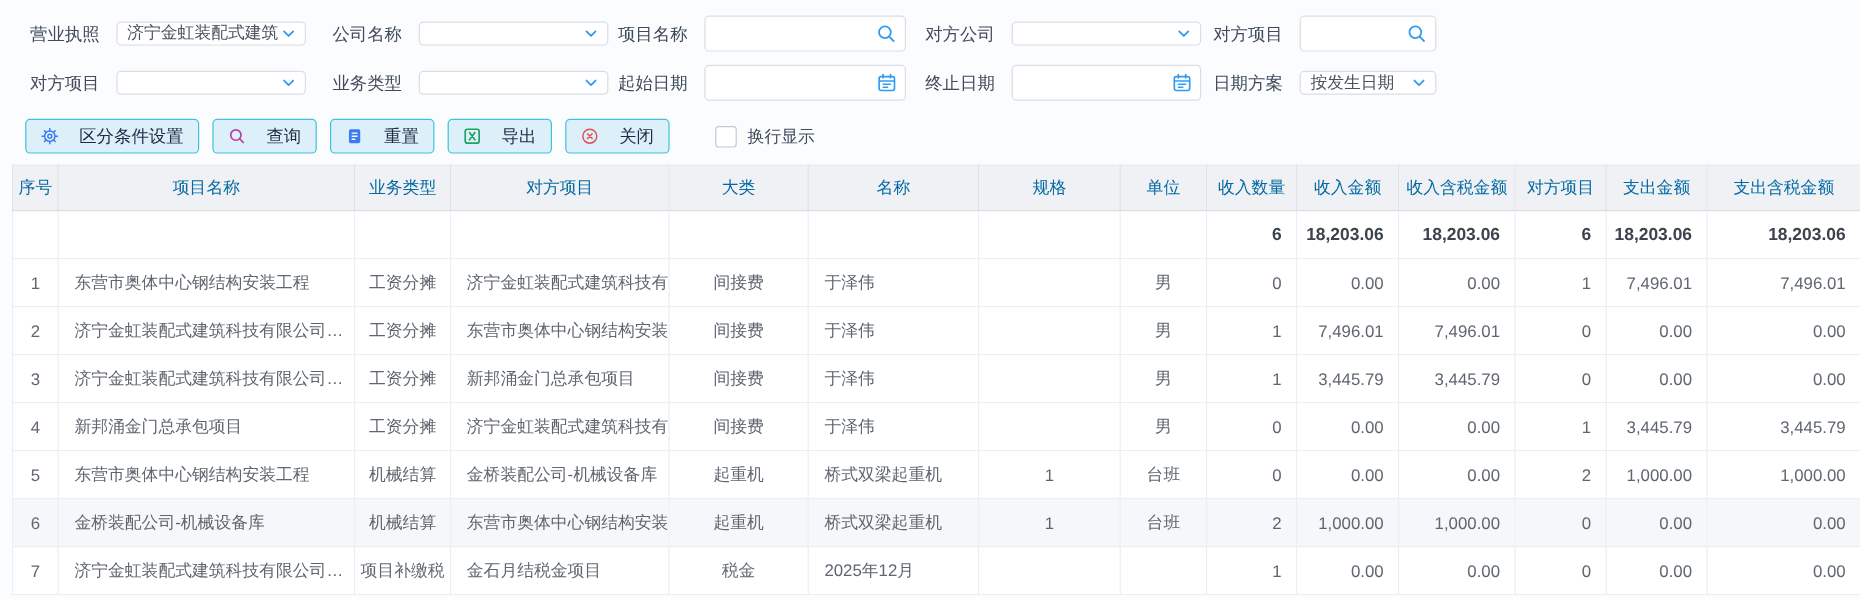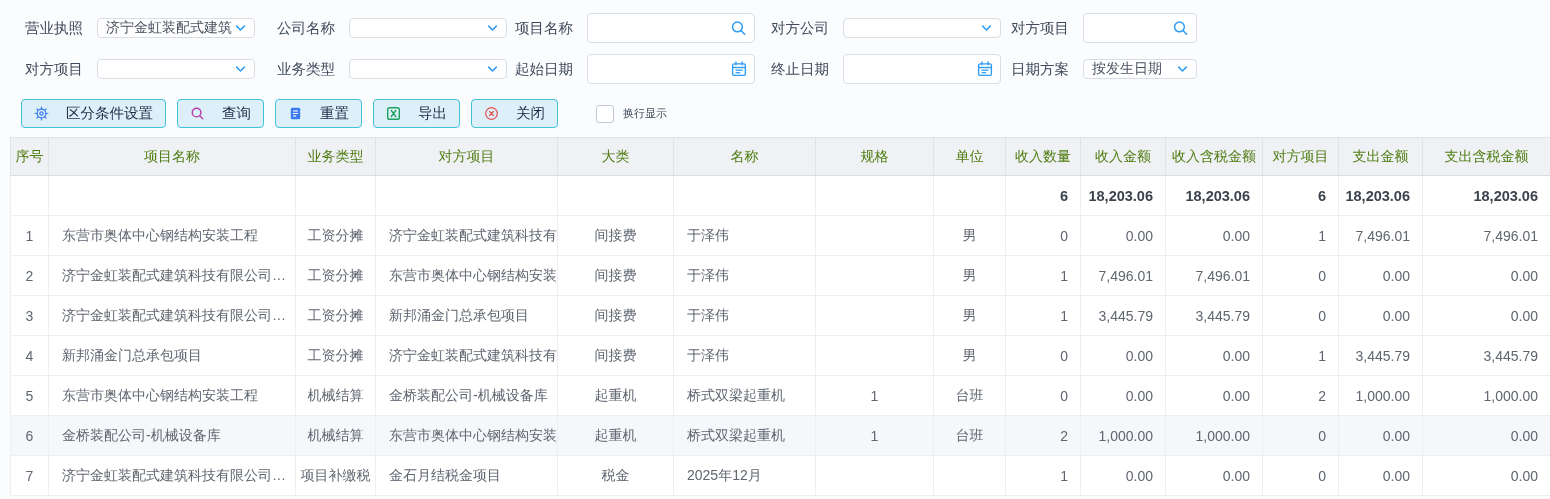--- a/index.html
+++ b/index.html
@@ -33,27 +33,27 @@
   
   .toolbar { position:absolute; top:99px; left:21px; display:flex; align-items:center; gap:11px; }
   .tbtn {
     display:flex; align-items:center; gap:17px; height:29px; padding:0 12px;
     background:#ddf0fa; border:1px solid #3fc2da; border-radius:4px;
     font-size:14.5px; color:#1f2a44; cursor:pointer; font-family:inherit;
   }
   .tbtn svg { display:block; }
   .cb-wrap { display:flex; align-items:center; gap:9px; margin-left:27px; }
   .cbx { width:18px; height:18px; background:#fff; border:1px solid #c3c9d4; border-radius:3px; }
-  .cb-label { color:#3f4a5c; font-size:11px; }
+  .cb-label { color:#3f4a5c; font-size:14px; }
 
   
   .table-wrap { position:absolute; top:137px; left:10px; width:1540px; overflow:hidden; }
   table { border-collapse:collapse; table-layout:fixed; width:1540px; font-size:14px; }
   thead th {
-    height:38px; background:#f0f1f5; color:#4d7c0f; font-weight:normal;
+    height:38px; background:#f0f1f5; color:#0369a1; font-weight:normal;
     border:1px solid #dfe2e9; border-bottom:1px solid #d9dce4; text-align:center;
     overflow:hidden; white-space:nowrap; font-size:14px;
   }
   tbody td {
     height:40px; background:#fff; color:#5f6670;
     border:1px solid #eceef3; overflow:hidden; white-space:nowrap;
   }
   tr.summary-row td { font-weight:bold; color:#3c434d; font-size:14.5px; }
   tr.hl td { background:#f5f7fa; }
   .al-l { text-align:left; padding-left:13px; }

